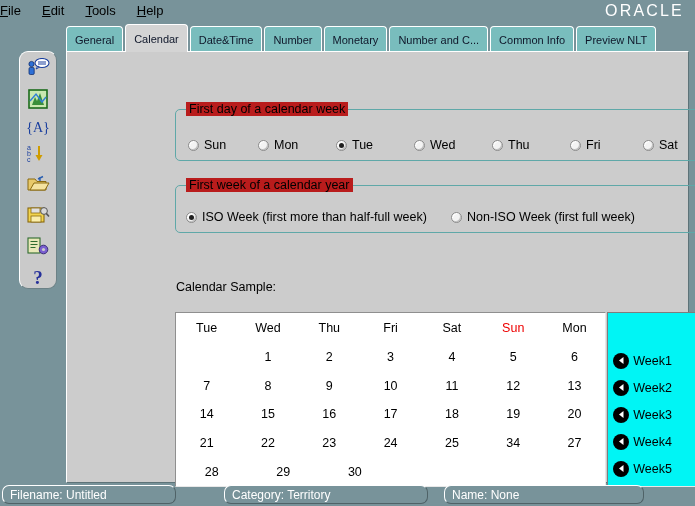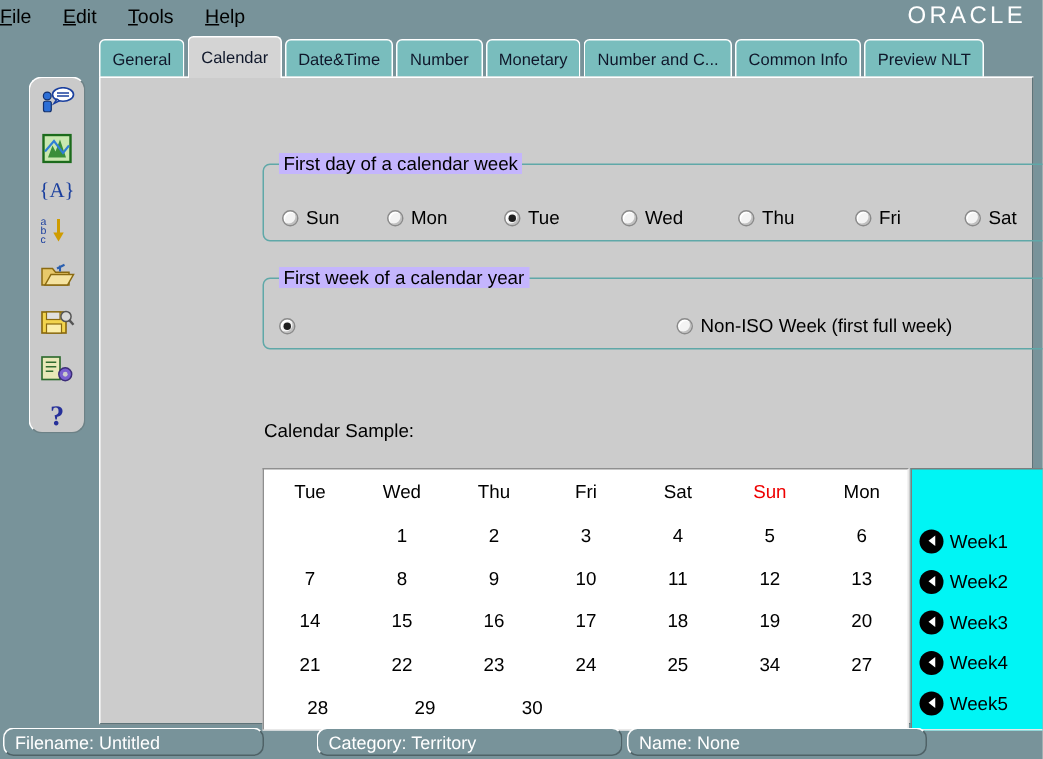--- a/index.html
+++ b/index.html
@@ -116,21 +116,21 @@
 
   
   .groupbox {
     position: absolute;
     border: 1px solid #5fa8a8;
     border-radius: 5px;
   }
   .groupbox-title {
     position: absolute;
     top: -8px; left: 10px;
-    background: #c4b5fd;
+    background: #b91c1c;
     padding: 0 3px;
     font-size: 12.5px;
     color: #000;
     white-space: nowrap;
   }
   #group-firstday { left: 108px; top: 57px; width: 545px; height: 52px; }
   #group-firstweek { left: 108px; top: 133px; width: 545px; height: 48px; }
 
   .radio-row {
     position: absolute;
@@ -236,21 +236,21 @@
   }
   .week-label { font-size: 12.5px; color: #000; }
 
   
   #statusbar {
     position: absolute;
     left: 0; bottom: 0;
     width: 695px; height: 22px;
     display: flex;
     align-items: stretch;
-    gap: 3px;
+    gap: 16px;
     padding: 1px 2px 2px 2px;
   }
   .status-cell {
     background: #78939a;
     border: 1px solid #ffffff;
     border-right-color: #4f6267;
     border-bottom-color: #4f6267;
     border-radius: 7px;
     display: flex;
     align-items: center;
@@ -403,20 +403,21 @@
         <span class="radio-label">Sat</span>
       </div>
     </div>
   </div>
 
   <div class="groupbox" id="group-firstweek">
     <div class="groupbox-title">First week of a calendar year</div>
     <div class="radio-row">
       <div class="radio-opt selected" style="width:275px;padding-left:10px;">
         <span class="radio-mark"></span>
+        <span class="radio-label">ISO Week (first more than half-full week)</span>
       </div>
       <div class="radio-opt">
         <span class="radio-mark"></span>
         <span class="radio-label">Non-ISO Week (first full week)</span>
       </div>
     </div>
   </div>
 
   <div id="calendar-sample-label">Calendar Sample:</div>
 

